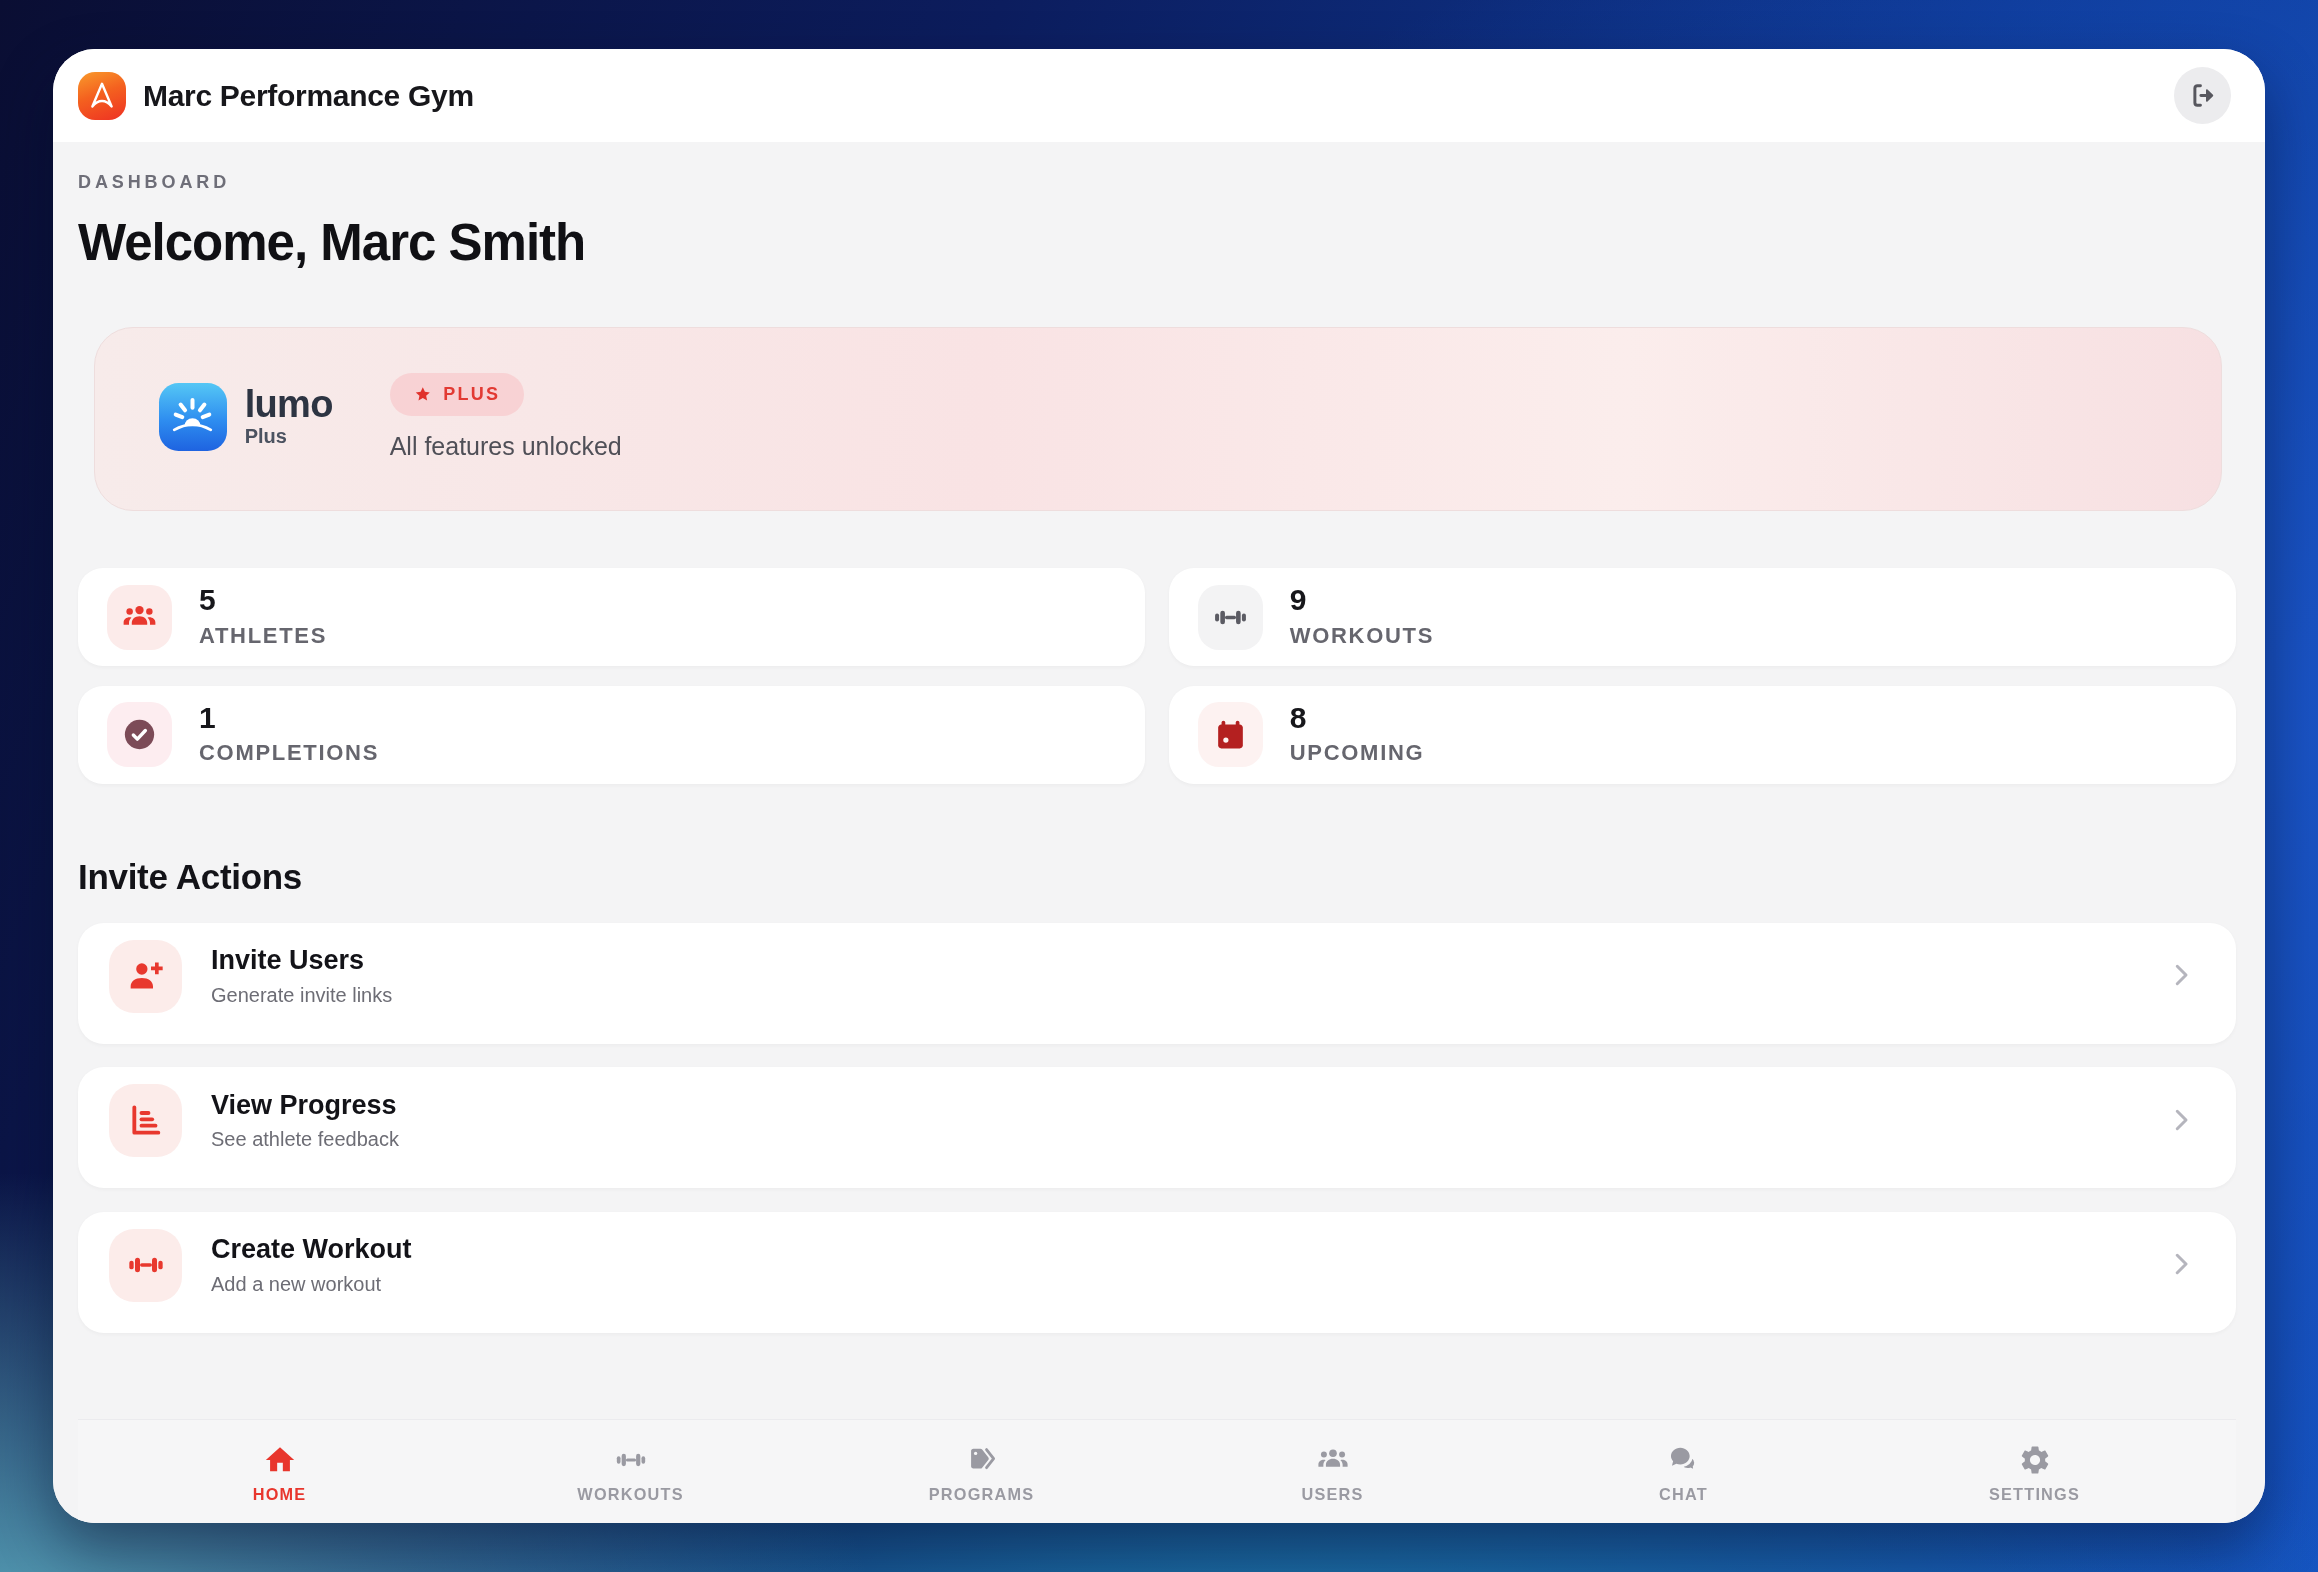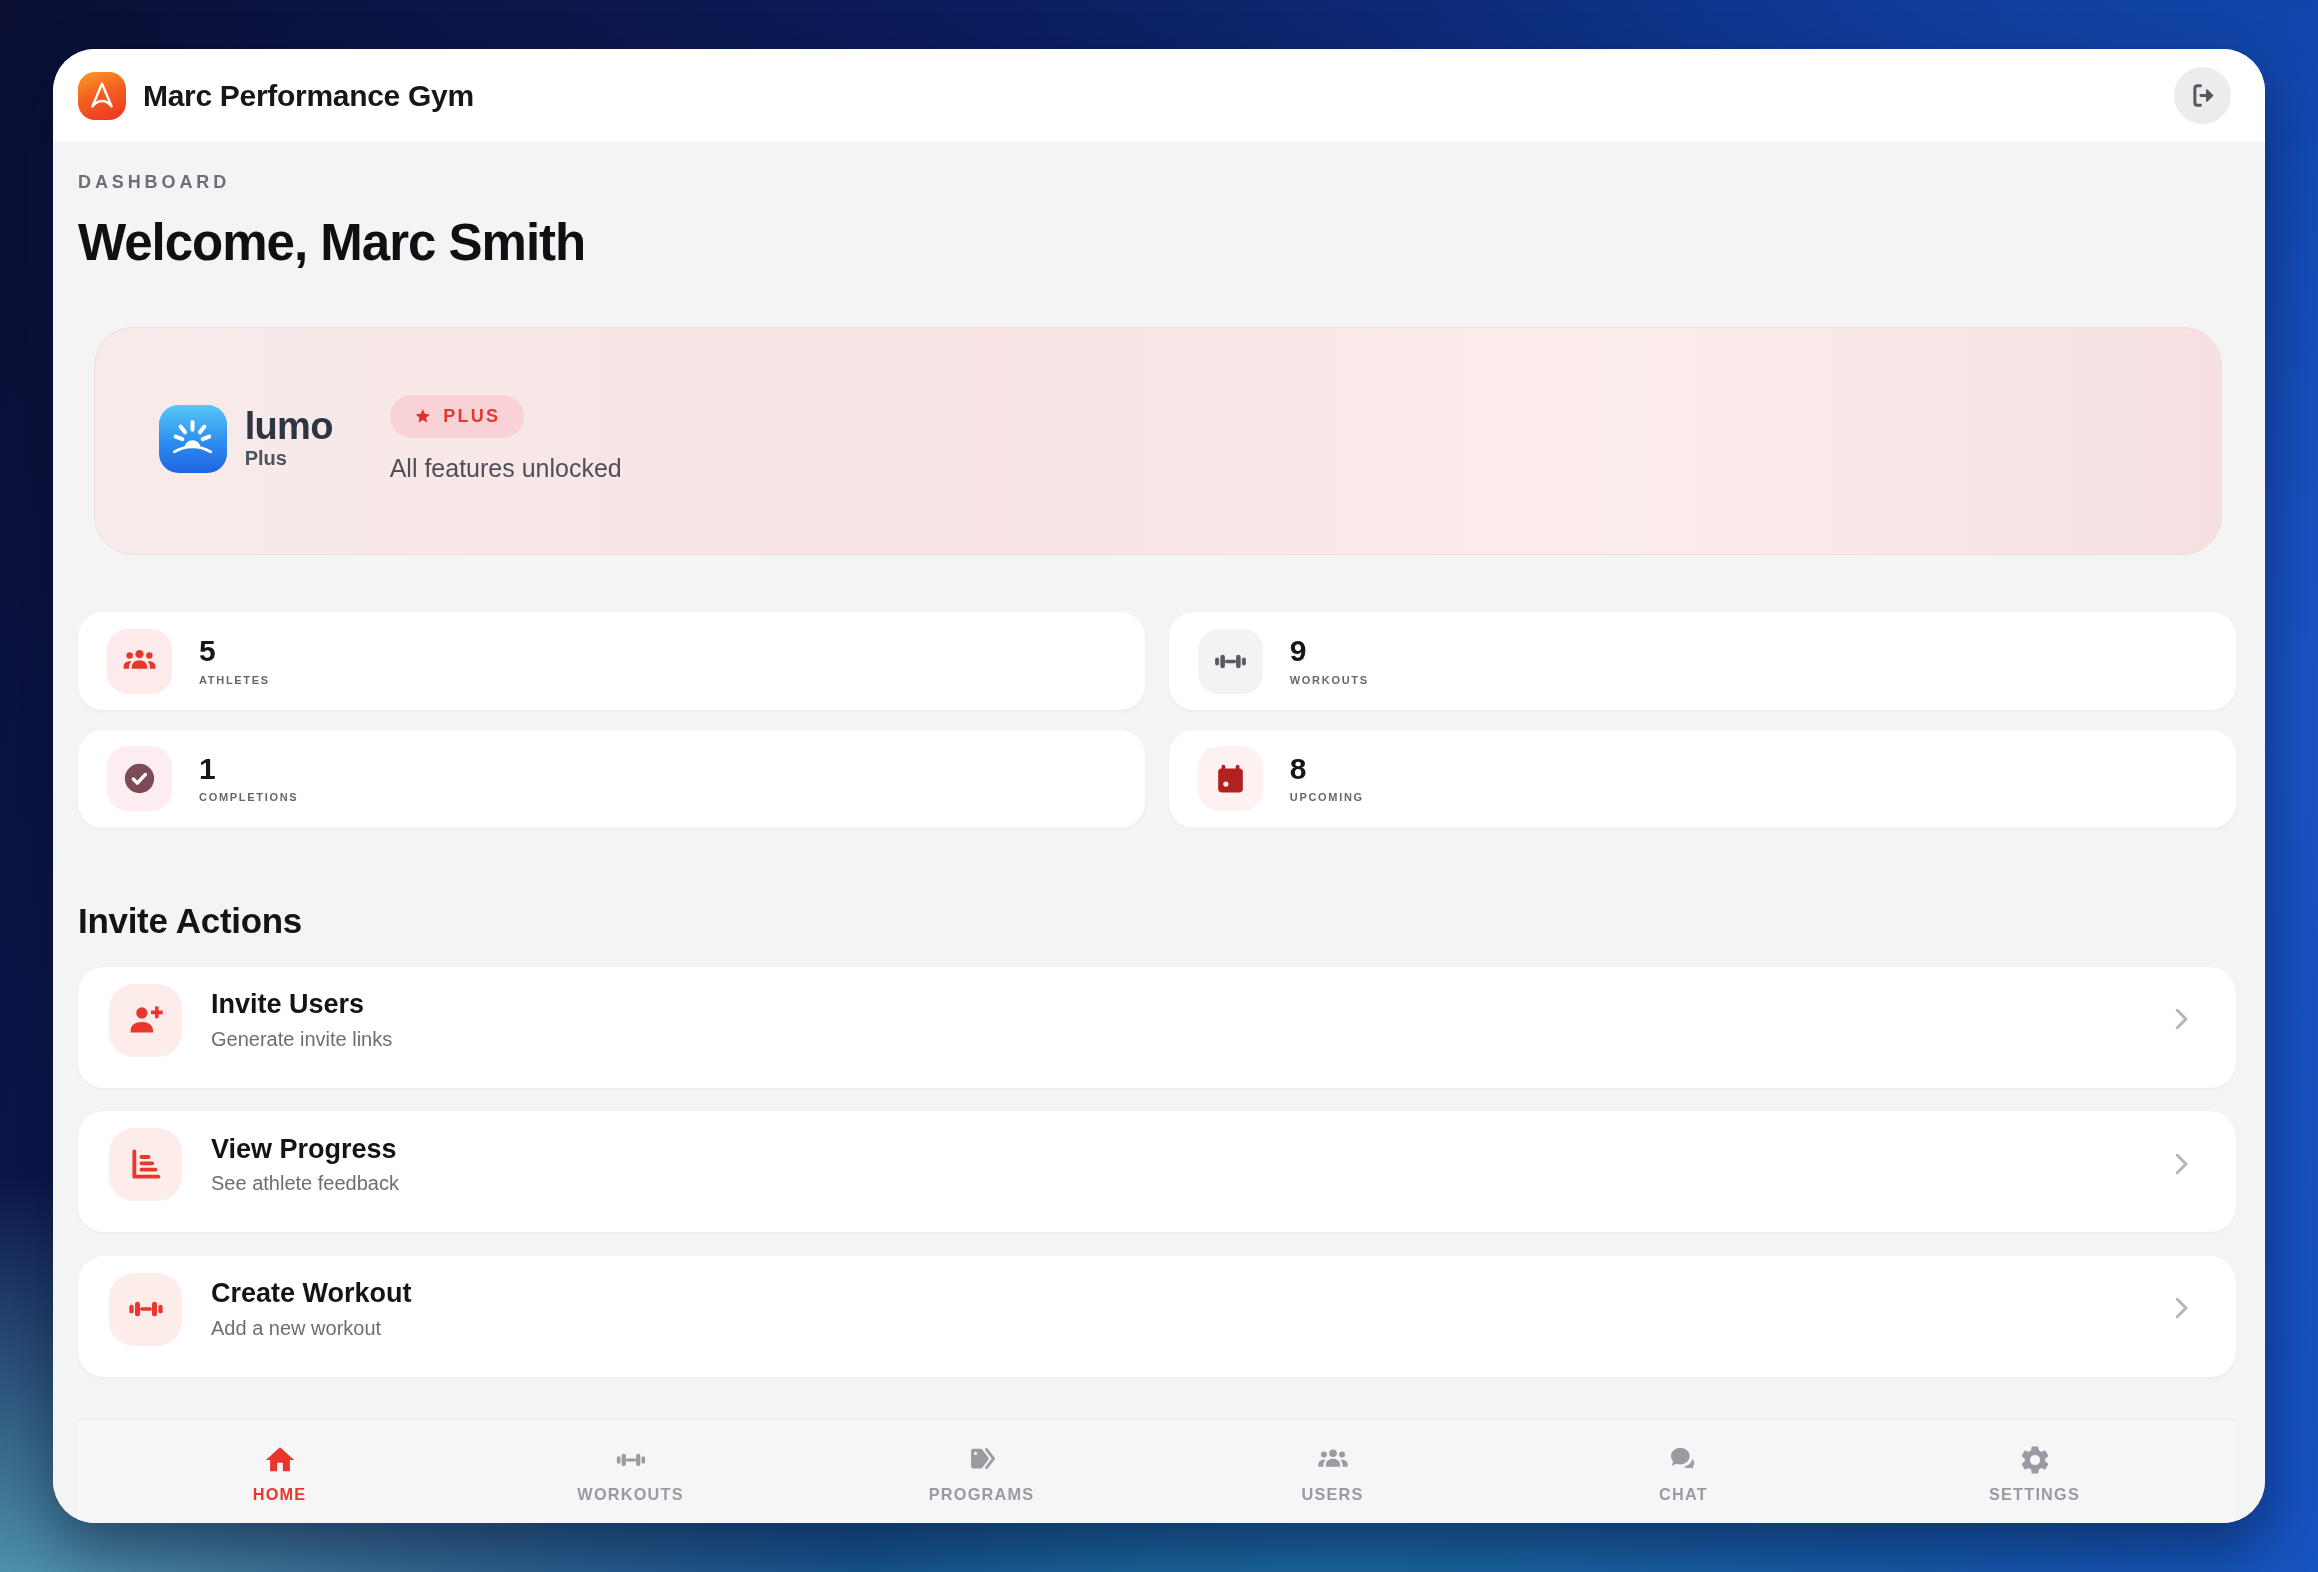--- a/index.html
+++ b/index.html
@@ -40,21 +40,21 @@
     background:#ececee; border:none; cursor:pointer;
     display:flex; align-items:center; justify-content:center; color:#57575e;
   }
   .logout-btn svg { width:31px; height:31px; }
   
   .app-body { flex:1; display:flex; flex-direction:column; padding:30px 29px 0 25px; background:#f4f4f5; min-height:0; }
   .eyebrow { font-size:18px; font-weight:700; letter-spacing:3.9px; color:#6e6e78; }
   .page-title { margin-top:20px; font-size:51px; font-weight:800; color:#101014; letter-spacing:-1px; }
   
   .banner {
-    margin:55px 14.3px 0 15.7px; height:228px; border-radius:39px;
+    margin:55px 14.3px 0 15.7px; height:184px; border-radius:39px;
     background:linear-gradient(90deg,#f7ebea 0%, #f9e3e4 42%, #fbedec 72%, #f7e0e2 100%);
     border:0.7px solid #eedddd;
     display:flex; align-items:center; padding:0 39px 4px 64px;
   }
   .lumo { display:flex; align-items:center; gap:18px; }
   .lumo-tile {
     width:68px; height:68px; border-radius:19.6px;
     background:linear-gradient(180deg,#55c7f5 0%, #2e8df0 55%, #1e63e0 100%);
     display:flex; align-items:center; justify-content:center;
   }
@@ -83,21 +83,21 @@
     width:65px; height:65px; border-radius:21px;
     display:flex; align-items:center; justify-content:center; flex:0 0 auto;
   }
   .stat-icon svg { width:37px; height:37px; }
   .stat-icon.tint-red      { background:#fcebea; color:#e8382e; }
   .stat-icon.tint-gray     { background:#f3f3f4; color:#5b5b63; }
   .stat-icon.tint-rose     { background:#fdedf0; color:#7c4b57; }
   .stat-icon.tint-softred  { background:#fdf2f1; color:#b42020; }
   .stat-text { margin-left:27px; display:flex; flex-direction:column; }
   .stat-value { font-size:30px; font-weight:800; color:#17171b; line-height:1; }
-  .stat-label { margin-top:7.8px; font-size:11px; font-weight:700; letter-spacing:1.7px; color:#66666e; }
+  .stat-label { margin-top:7.8px; font-size:22px; font-weight:700; letter-spacing:1.7px; color:#66666e; }
   
   .section-heading { margin-top:73px; font-size:35px; font-weight:700; color:#131318; letter-spacing:-0.3px; }
   .action-row {
     margin-top:26px; background:#ffffff; border-radius:26px; height:121px;
     display:flex; align-items:center; padding:0 40px 14px 31px; cursor:pointer;
     box-shadow:0 1.3px 3.9px rgba(20,20,40,.03);
   }
   .action-row + .action-row { margin-top:23.5px; }
   .action-icon {
     width:73px; height:73px; border-radius:25px; background:#fcecea; color:#e8382e;

